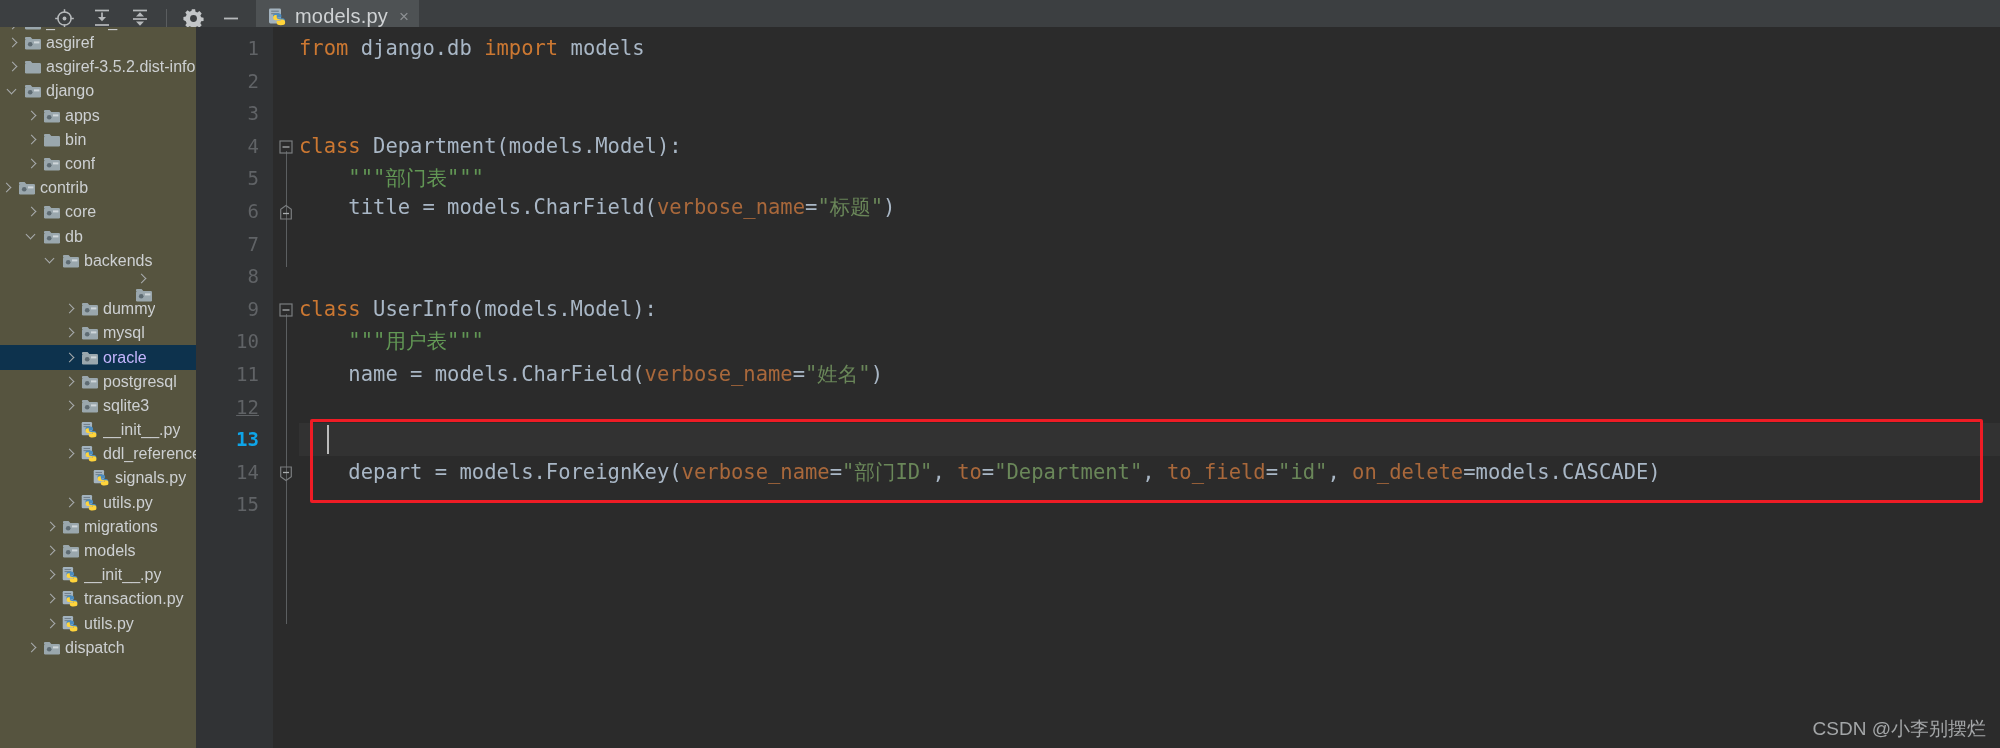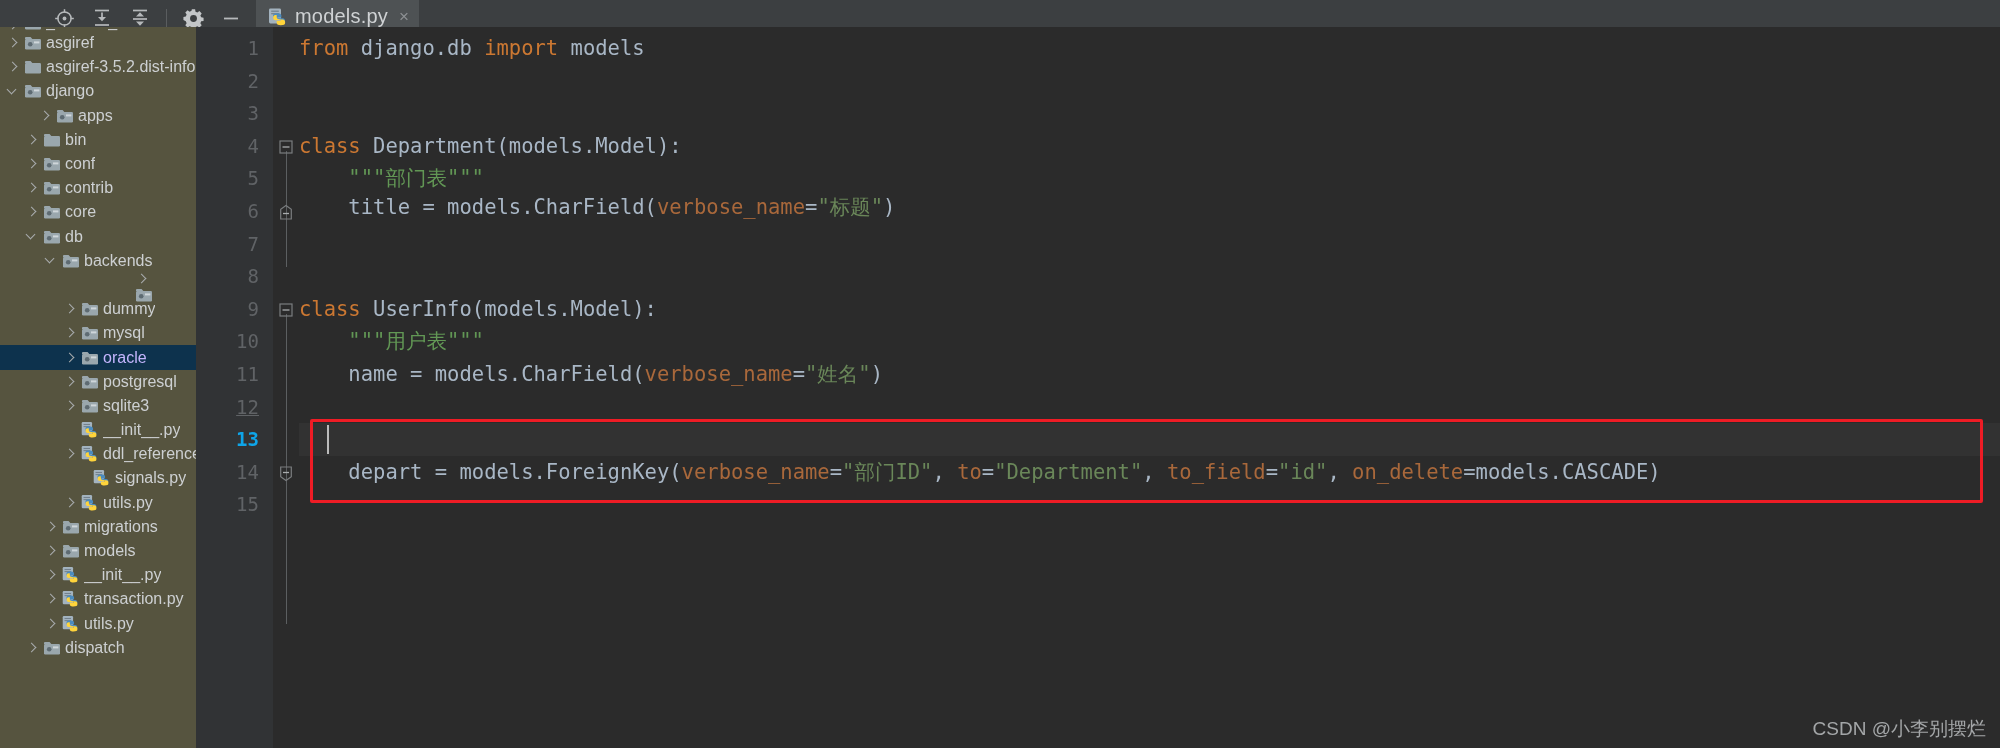--- a/index.html
+++ b/index.html
@@ -229,21 +229,21 @@
           <span class="icowrap">
             <svg width="18" height="16" viewBox="0 0 18 16">
               <rect x="1" y="4" width="16" height="10.5" rx="1.2" fill="#9aa7ad"></rect>
               <path d="M1 4.6 L1 2.8 A1 1 0 0 1 2 1.9 L6.6 1.9 L8.3 4 L1 4z" fill="#9aa7ad"></path>
               <circle cx="6.2" cy="9.3" r="2.3" fill="#5e6b72"></circle>
               <rect x="10" y="6.4" width="5.4" height="2" fill="#cfd6da"></rect>
             </svg>
           </span>
           <span class="tlabel">django</span>
         </div>
-        <div class="tree-row" style="padding-left: 38px; text-align: right;">
+        <div class="tree-row" style="padding-left: 25px; text-align: right;">
           <span class="arrow right"></span>
           <span class="icowrap">
             <svg width="18" height="16" viewBox="0 0 18 16">
               <rect x="1" y="4" width="16" height="10.5" rx="1.2" fill="#9aa7ad"></rect>
               <path d="M1 4.6 L1 2.8 A1 1 0 0 1 2 1.9 L6.6 1.9 L8.3 4 L1 4z" fill="#9aa7ad"></path>
               <circle cx="6.2" cy="9.3" r="2.3" fill="#5e6b72"></circle>
               <rect x="10" y="6.4" width="5.4" height="2" fill="#cfd6da"></rect>
             </svg>
           </span>
           <span class="tlabel">apps</span>
@@ -263,21 +263,21 @@
           <span class="icowrap">
             <svg width="18" height="16" viewBox="0 0 18 16">
               <rect x="1" y="4" width="16" height="10.5" rx="1.2" fill="#9aa7ad"></rect>
               <path d="M1 4.6 L1 2.8 A1 1 0 0 1 2 1.9 L6.6 1.9 L8.3 4 L1 4z" fill="#9aa7ad"></path>
               <circle cx="6.2" cy="9.3" r="2.3" fill="#5e6b72"></circle>
               <rect x="10" y="6.4" width="5.4" height="2" fill="#cfd6da"></rect>
             </svg>
           </span>
           <span class="tlabel">conf</span>
         </div>
-        <div class="tree-row" style="padding-left: 25px;">
+        <div class="tree-row" style="">
           <span class="arrow right"></span>
           <span class="icowrap">
             <svg width="18" height="16" viewBox="0 0 18 16">
               <rect x="1" y="4" width="16" height="10.5" rx="1.2" fill="#9aa7ad"></rect>
               <path d="M1 4.6 L1 2.8 A1 1 0 0 1 2 1.9 L6.6 1.9 L8.3 4 L1 4z" fill="#9aa7ad"></path>
               <circle cx="6.2" cy="9.3" r="2.3" fill="#5e6b72"></circle>
               <rect x="10" y="6.4" width="5.4" height="2" fill="#cfd6da"></rect>
             </svg>
           </span>
           <span class="tlabel">contrib</span>

